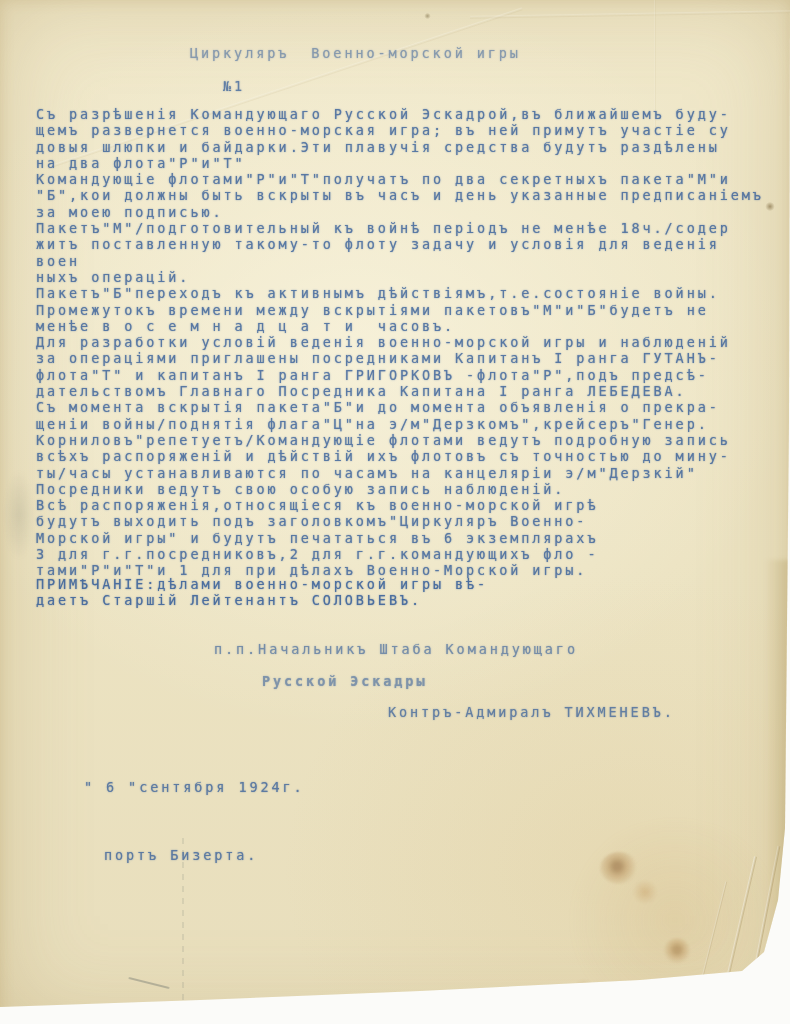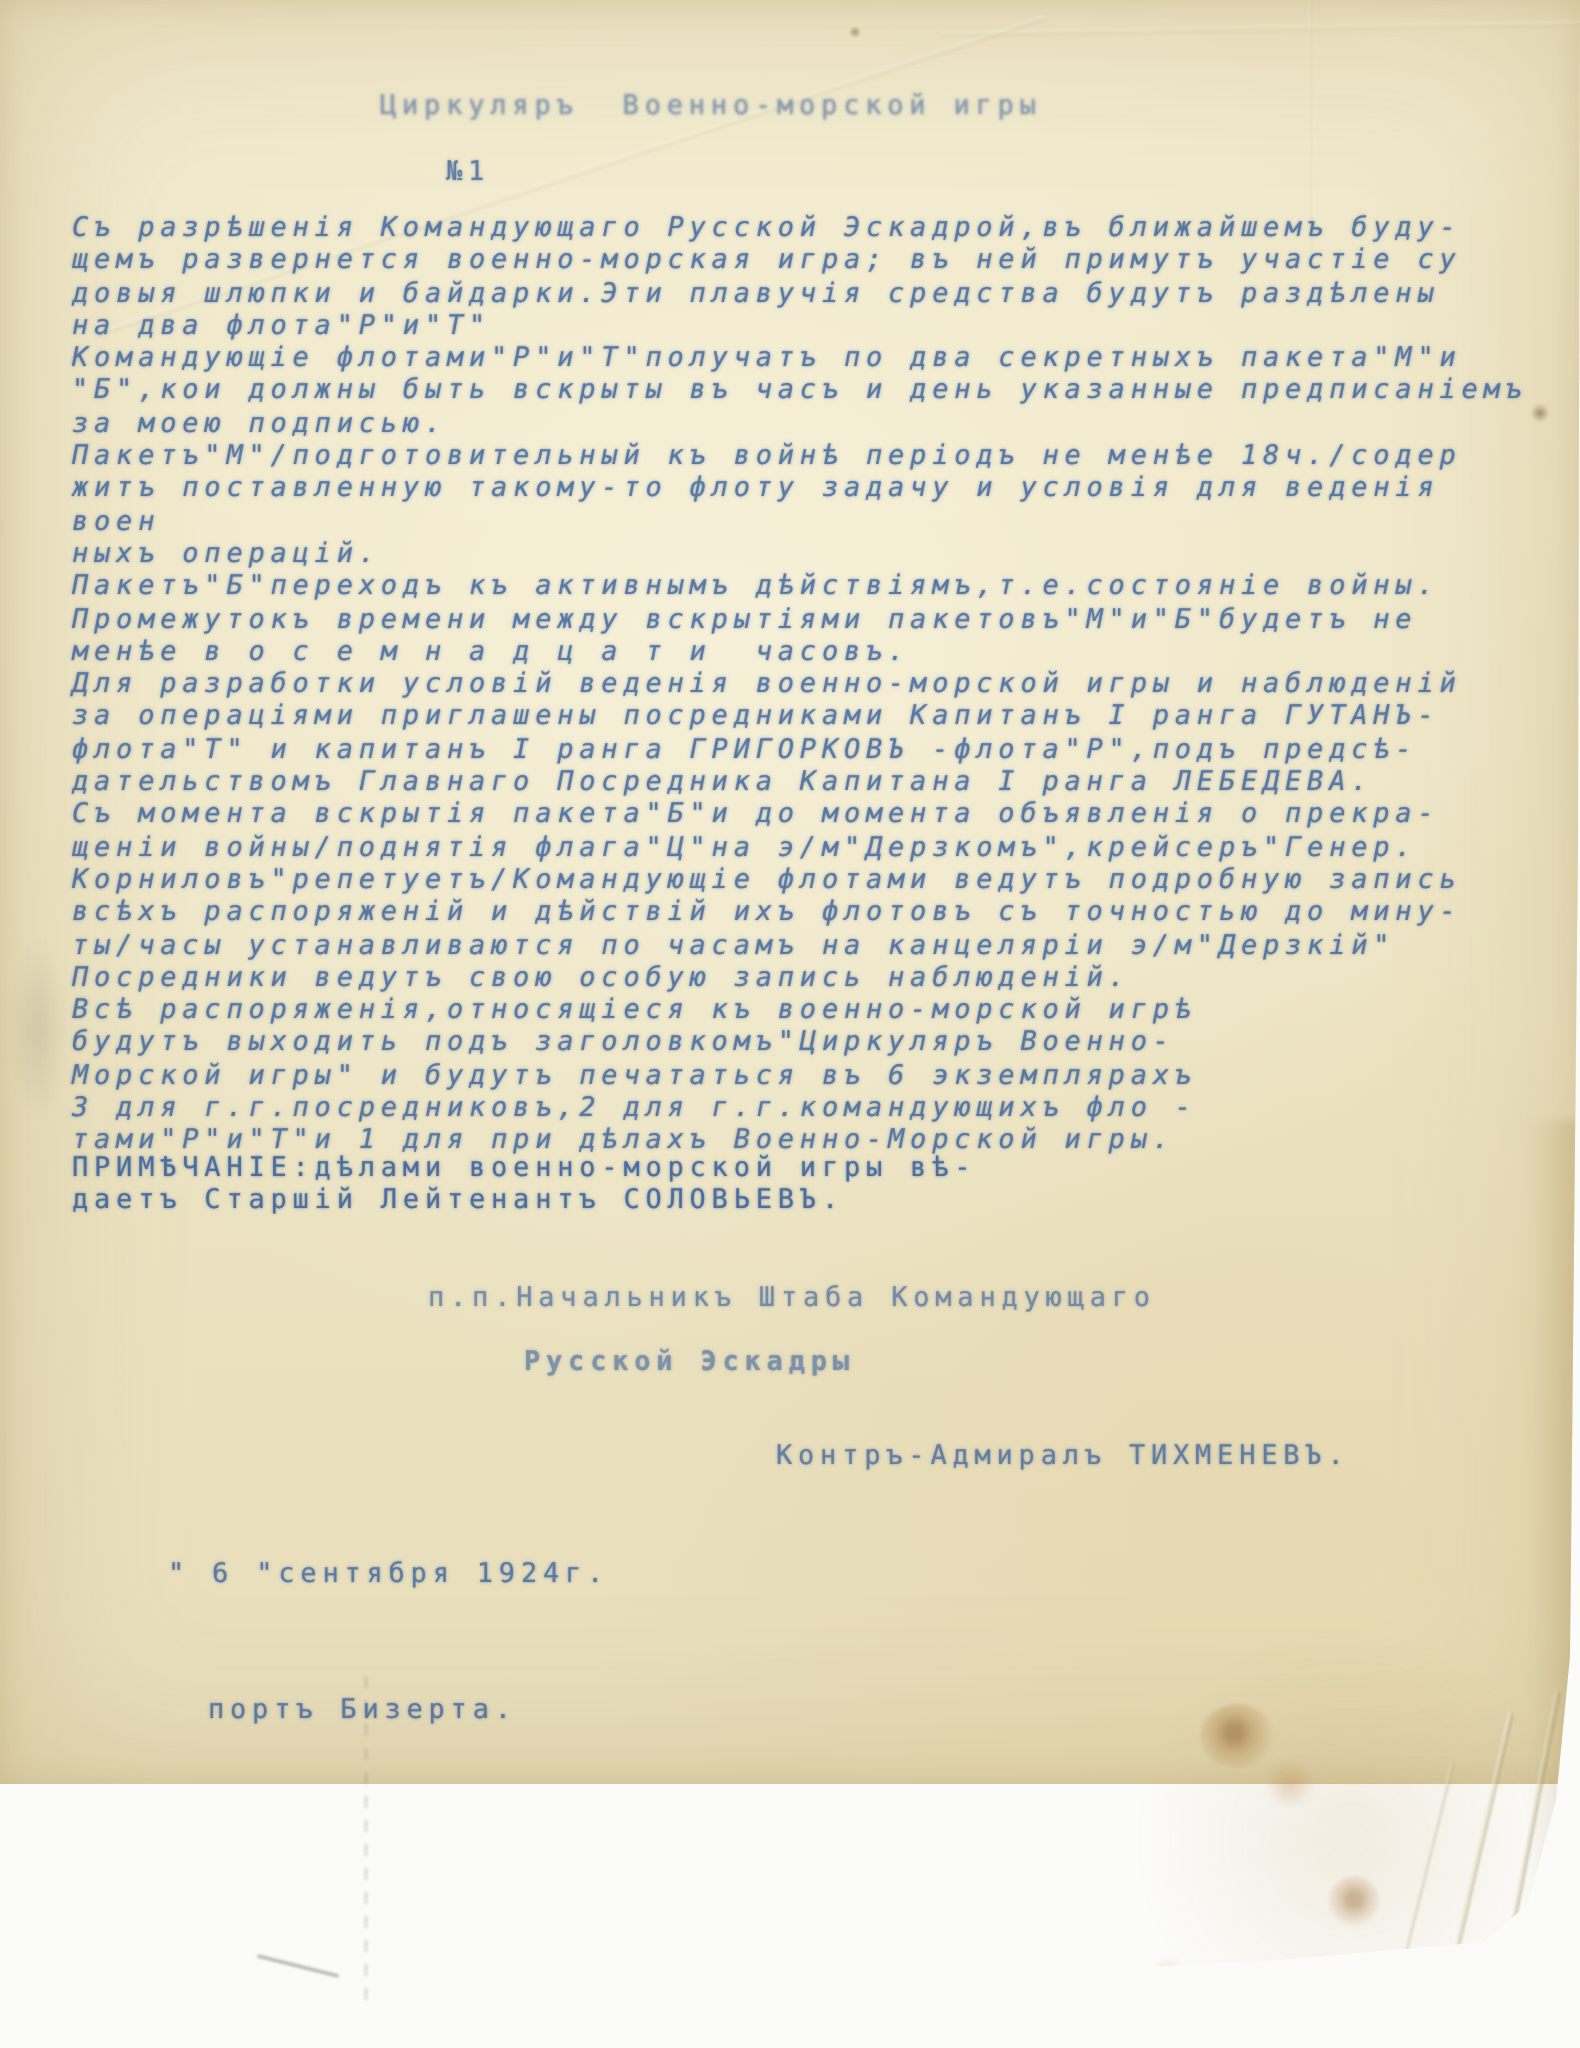--- a/index.html
+++ b/index.html
@@ -1,17 +1,17 @@
 <!DOCTYPE html>
 <html><head>
 <meta charset="utf-8">
 <style>
   * { margin:0; padding:0; box-sizing:border-box; }
   html,body { width:790px; height:1024px; overflow:hidden; background:#fbfbf9; }
-  .stage { position:relative; width:790px; height:892px; font-family:"DejaVu Sans Mono","DejaVu Sans",monospace; }
+  .stage { position:relative; width:790px; height:1024px; font-family:"DejaVu Sans Mono","DejaVu Sans",monospace; }
 
   
   .paper {
     position:absolute; inset:0;
     clip-path: polygon(0 0, 790px 0, 789px 420px, 785px 828px, 778px 900px,
                        764px 952px, 742px 971px, 640px 980px, 420px 991px,
                        200px 1000px, 0 1007px);
     background:
       radial-gradient(ellipse 620px 520px at 45% 35%, rgba(255,252,236,.50), rgba(255,252,236,0) 72%),
       radial-gradient(ellipse 500px 420px at 80% 85%, rgba(214,186,126,.18), rgba(214,186,126,0) 70%),
@@ -80,25 +80,25 @@
   
   .type {
     position:absolute; white-space:pre-wrap;
     font-size:13.5px; letter-spacing:2.9px; line-height:16.3px;
     color:rgba(56,96,154,.88);
     text-shadow:0 0 1px rgba(56,96,154,.75), 0 0 2.5px rgba(56,96,154,.30);
     filter:blur(.25px);
   }
   .doc-title   { left:190px; top:45px;  opacity:.58; filter:blur(.45px); }
   .doc-number  { left:223px; top:78px;  opacity:.80; }
-  .doc-body    { left:36px;  top:106px; width:732px; opacity:.85;font-style:italic; }
+  .doc-body    { left:36px;  top:106px; width:732px; opacity:.85; }
   .doc-note    { left:36px;  top:576px; opacity:.92; }
   .sig-1       { left:214px; top:641px; opacity:.68; }
   .sig-2       { left:262px; top:673px; opacity:.62;font-weight:bold; }
-  .sig-3       { left:388px; top:720px; opacity:.78;text-align:right; }
+  .sig-3       { left:388px; top:704px; opacity:.78;text-align:right; }
   .doc-date    { left:84px;  top:779px; opacity:.82; }
   .doc-place   { left:104px; top:847px; opacity:.82; }
 </style>
 </head>
 <body>
 
 <div class="stage">
   <div class="paper">
 
     <div class="crease crease-diag-topleft"></div>

